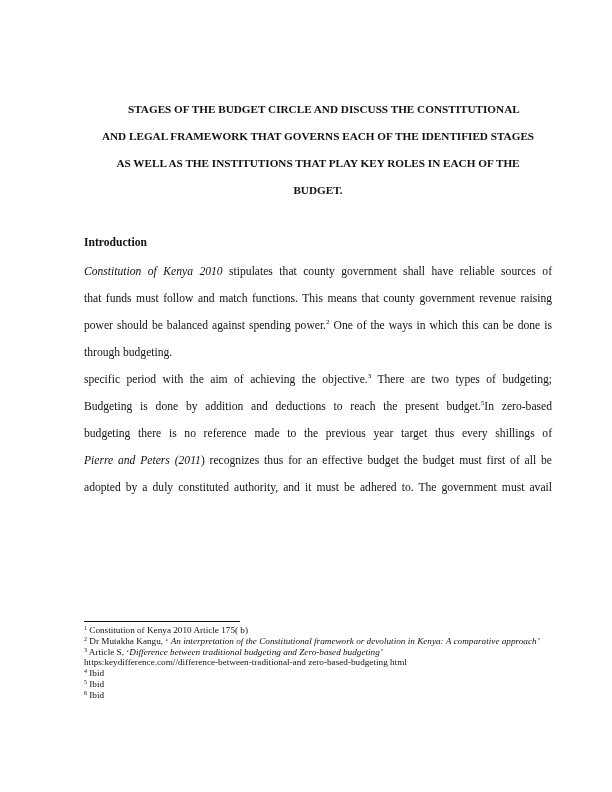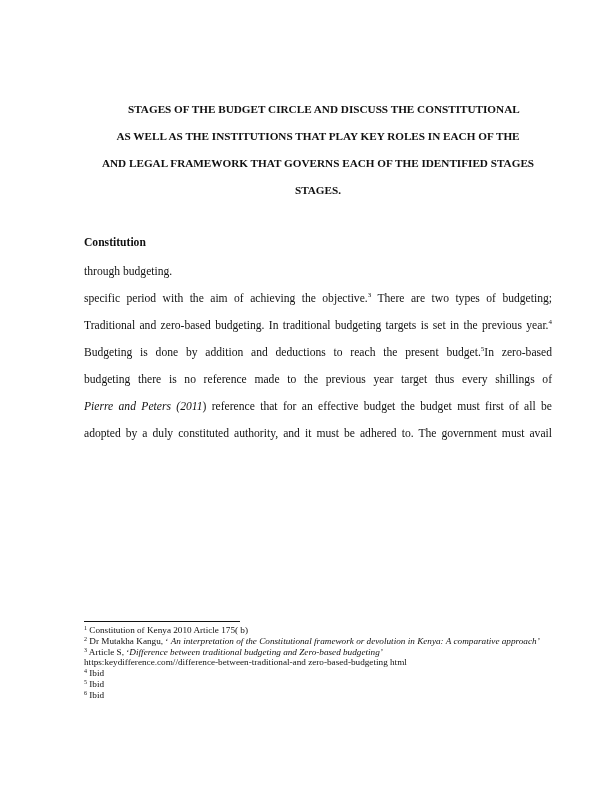--- a/index.html
+++ b/index.html
@@ -20,41 +20,43 @@
   .fn sup { font-size: 6px; vertical-align: 3px; }
   i { font-style: italic; }
 </style>
 </head>
 <body>
 
 <div class="page">
 
   <div class="title">
     <span class="tline" style="padding-left:44px;text-align:left;">STAGES OF THE BUDGET CIRCLE AND DISCUSS THE CONSTITUTIONAL</span>
+    <span class="tline">AND LEGAL FRAMEWORK THAT GOVERNS EACH OF THE IDENTIFIED STAGES</span>
     <span class="tline">AS WELL AS THE INSTITUTIONS THAT PLAY KEY ROLES IN EACH OF THE</span>
-    <span class="tline">AND LEGAL FRAMEWORK THAT GOVERNS EACH OF THE IDENTIFIED STAGES</span>
-    <span class="tline">STAGES.</span>
+    <span class="tline">BUDGET.</span>
   </div>
 
   <div class="body">
-    <div class="heading">Constitution</div>
+    <div class="heading">Introduction</div>
 
     <div>
+      <span class="line"><i>Constitution of Kenya 2010</i><span> stipulates that county government shall have reliable sources of</span></span>
+      <span class="line">that funds must follow and match functions. This means that county government revenue raising</span>
+      <span class="line"><span>power should be balanced against spending power.</span><sup>2</sup><span> One of the ways in which this can be done is</span></span>
       <span class="line last">through budgeting.</span>
     </div>
 
     <div>
       <span class="line"><span>specific period with the aim of achieving the objective.</span><sup>3</sup><span> There are two types of budgeting;</span></span>
-      <span class="line"><span>Traditional and zero-based budgeting. In traditional budgeting targets is set in the previous year.</span><sup>4</sup></span>
       <span class="line"><span>Budgeting is done by addition and deductions to reach the present budget.</span><sup>5</sup><span>In zero-based</span></span>
       <span class="line">budgeting there is no reference made to the previous year target thus every shillings of</span>
     </div>
 
     <div>
-      <span class="line"><i>Pierre and Peters (2011</i><span>) reference that for an effective budget the budget must first of all be</span></span>
+      <span class="line"><i>Pierre and Peters (2011</i><span>) recognizes thus for an effective budget the budget must first of all be</span></span>
       <span class="line">adopted by a duly constituted authority, and it must be adhered to. The government must avail</span>
     </div>
   </div>
 
   <div class="sep"></div>
 
   <div class="footnotes">
     <span class="fn"><sup>1</sup><span> Constitution of Kenya 2010 Article 175( b)</span></span>
     <span class="fn"><sup>2</sup><span> Dr Mutakha Kangu, ‘ </span><i>An interpretation of the Constitutional framework or devolution in Kenya: A comparative approach’</i></span>
     <span class="fn"><sup>3</sup><span> Article S, ‘</span><i>Difference between traditional budgeting and Zero-based budgeting’</i></span>

